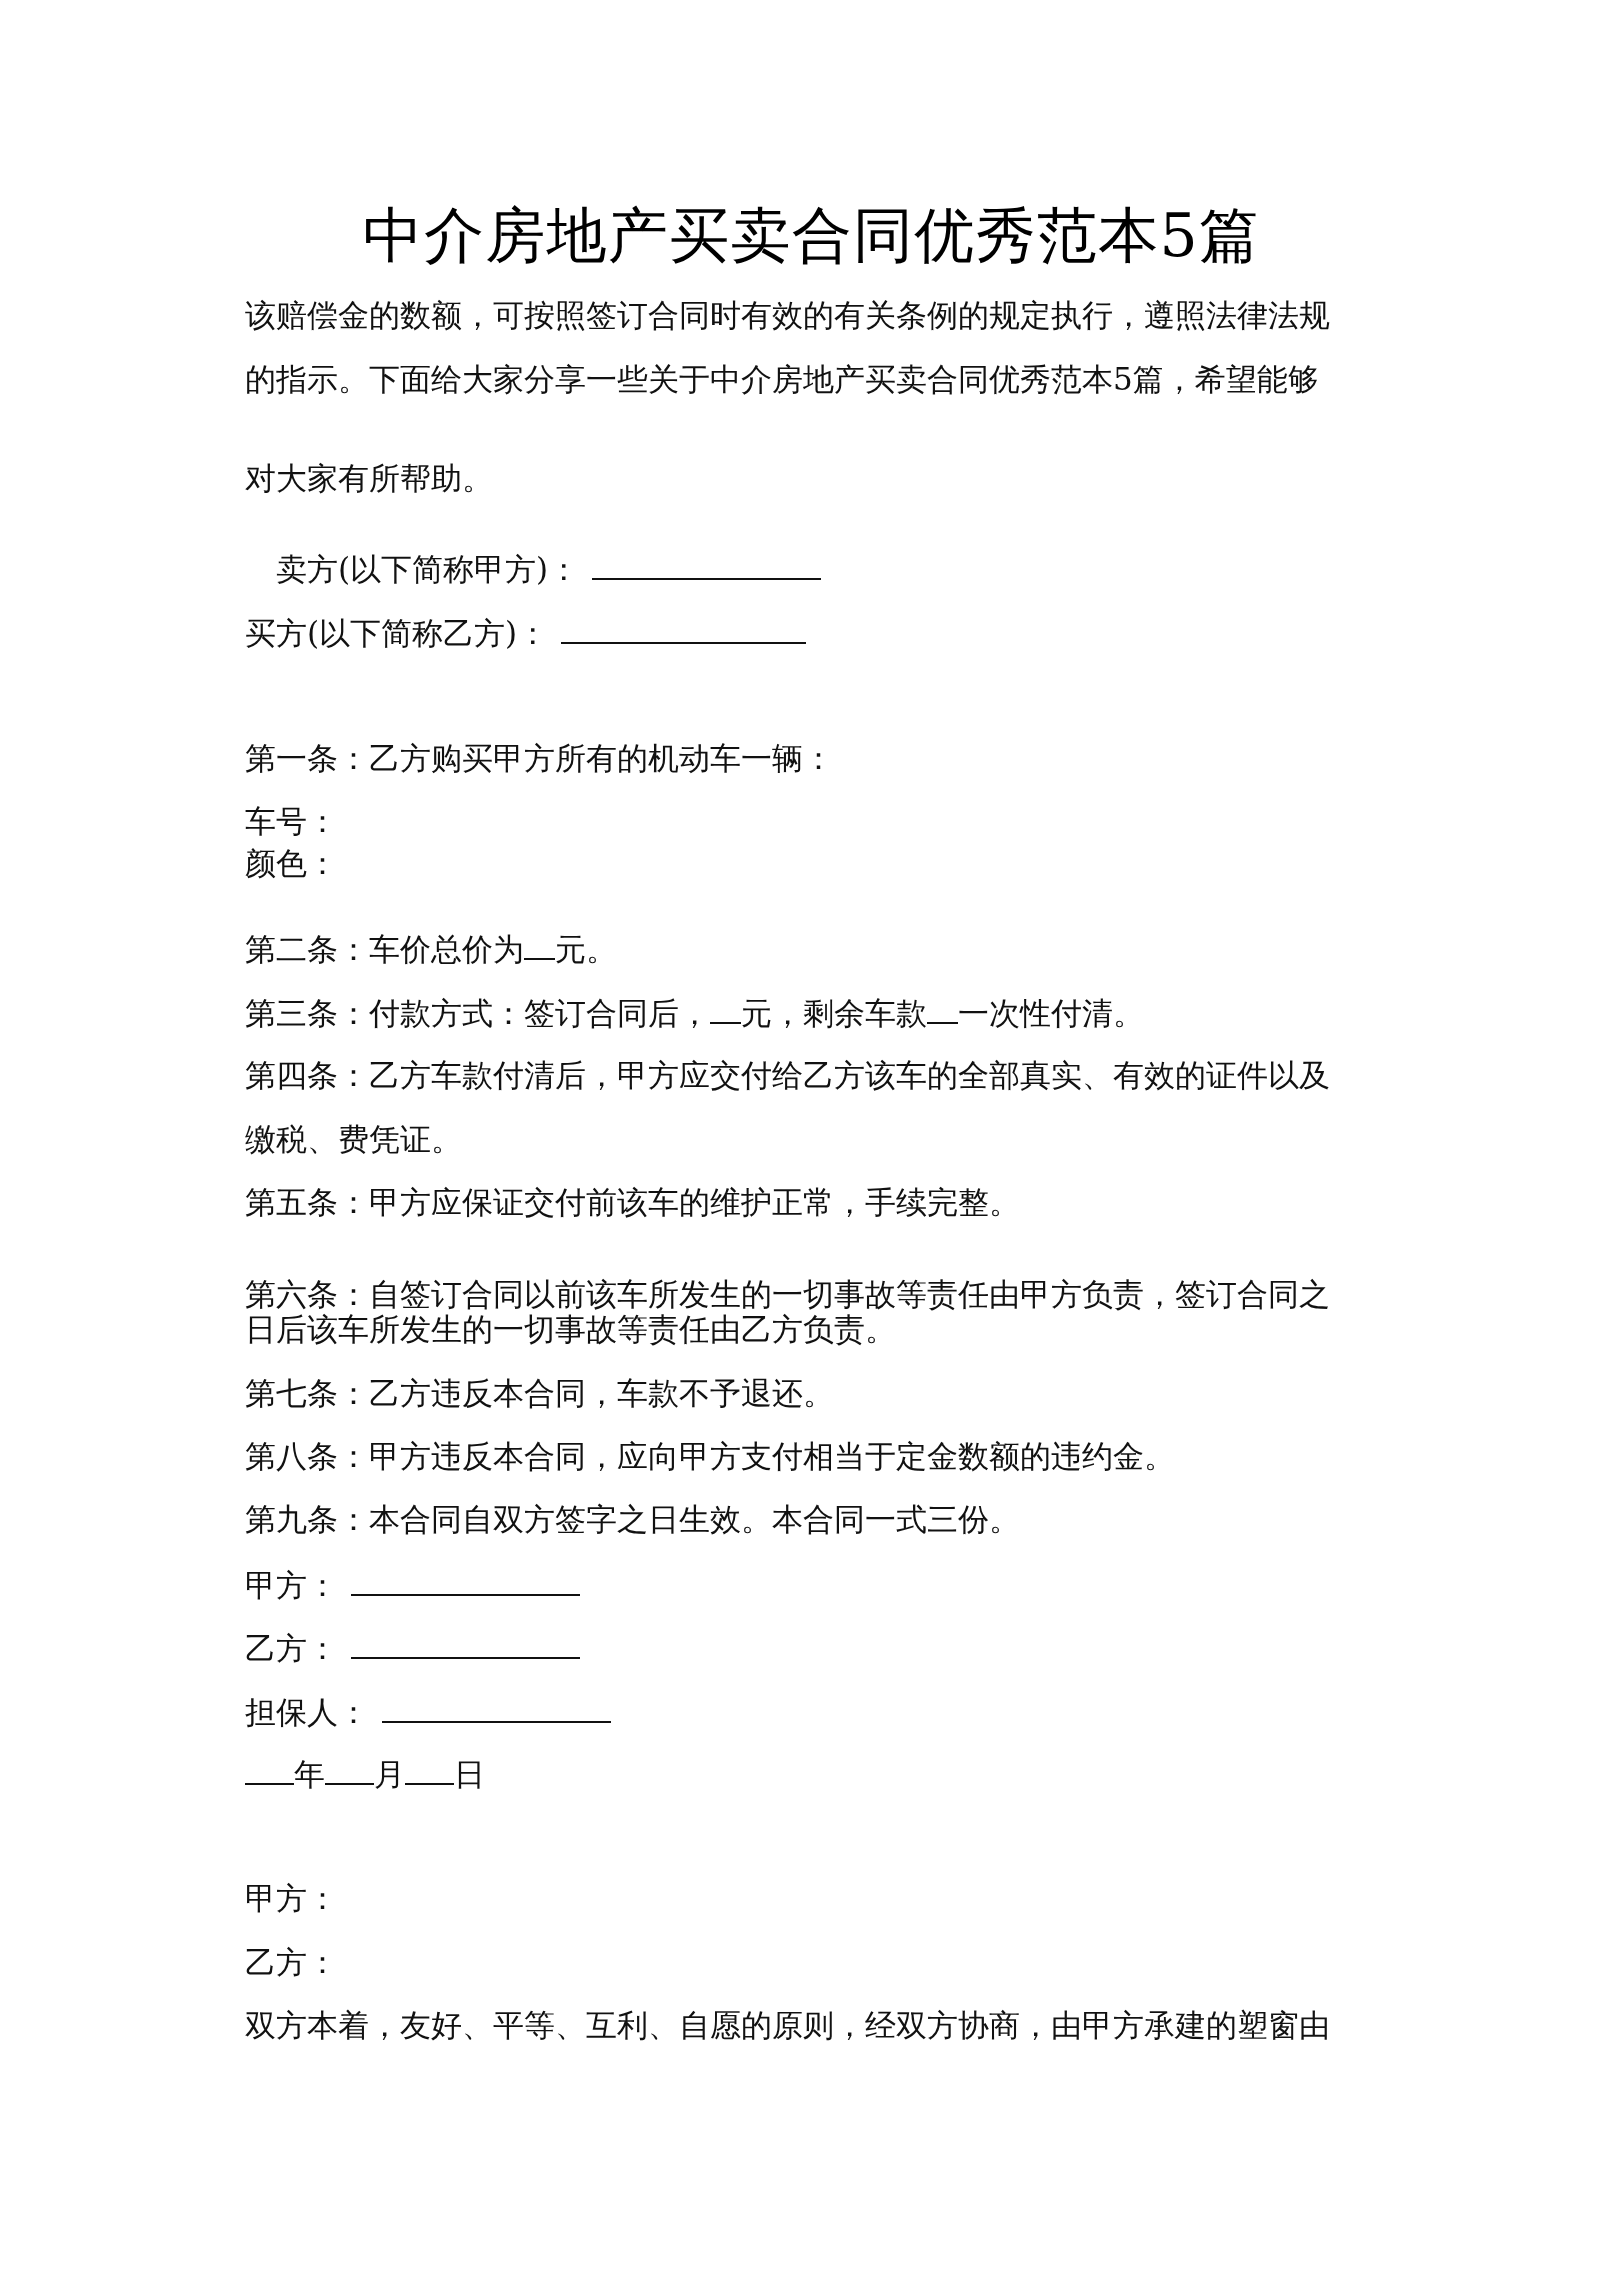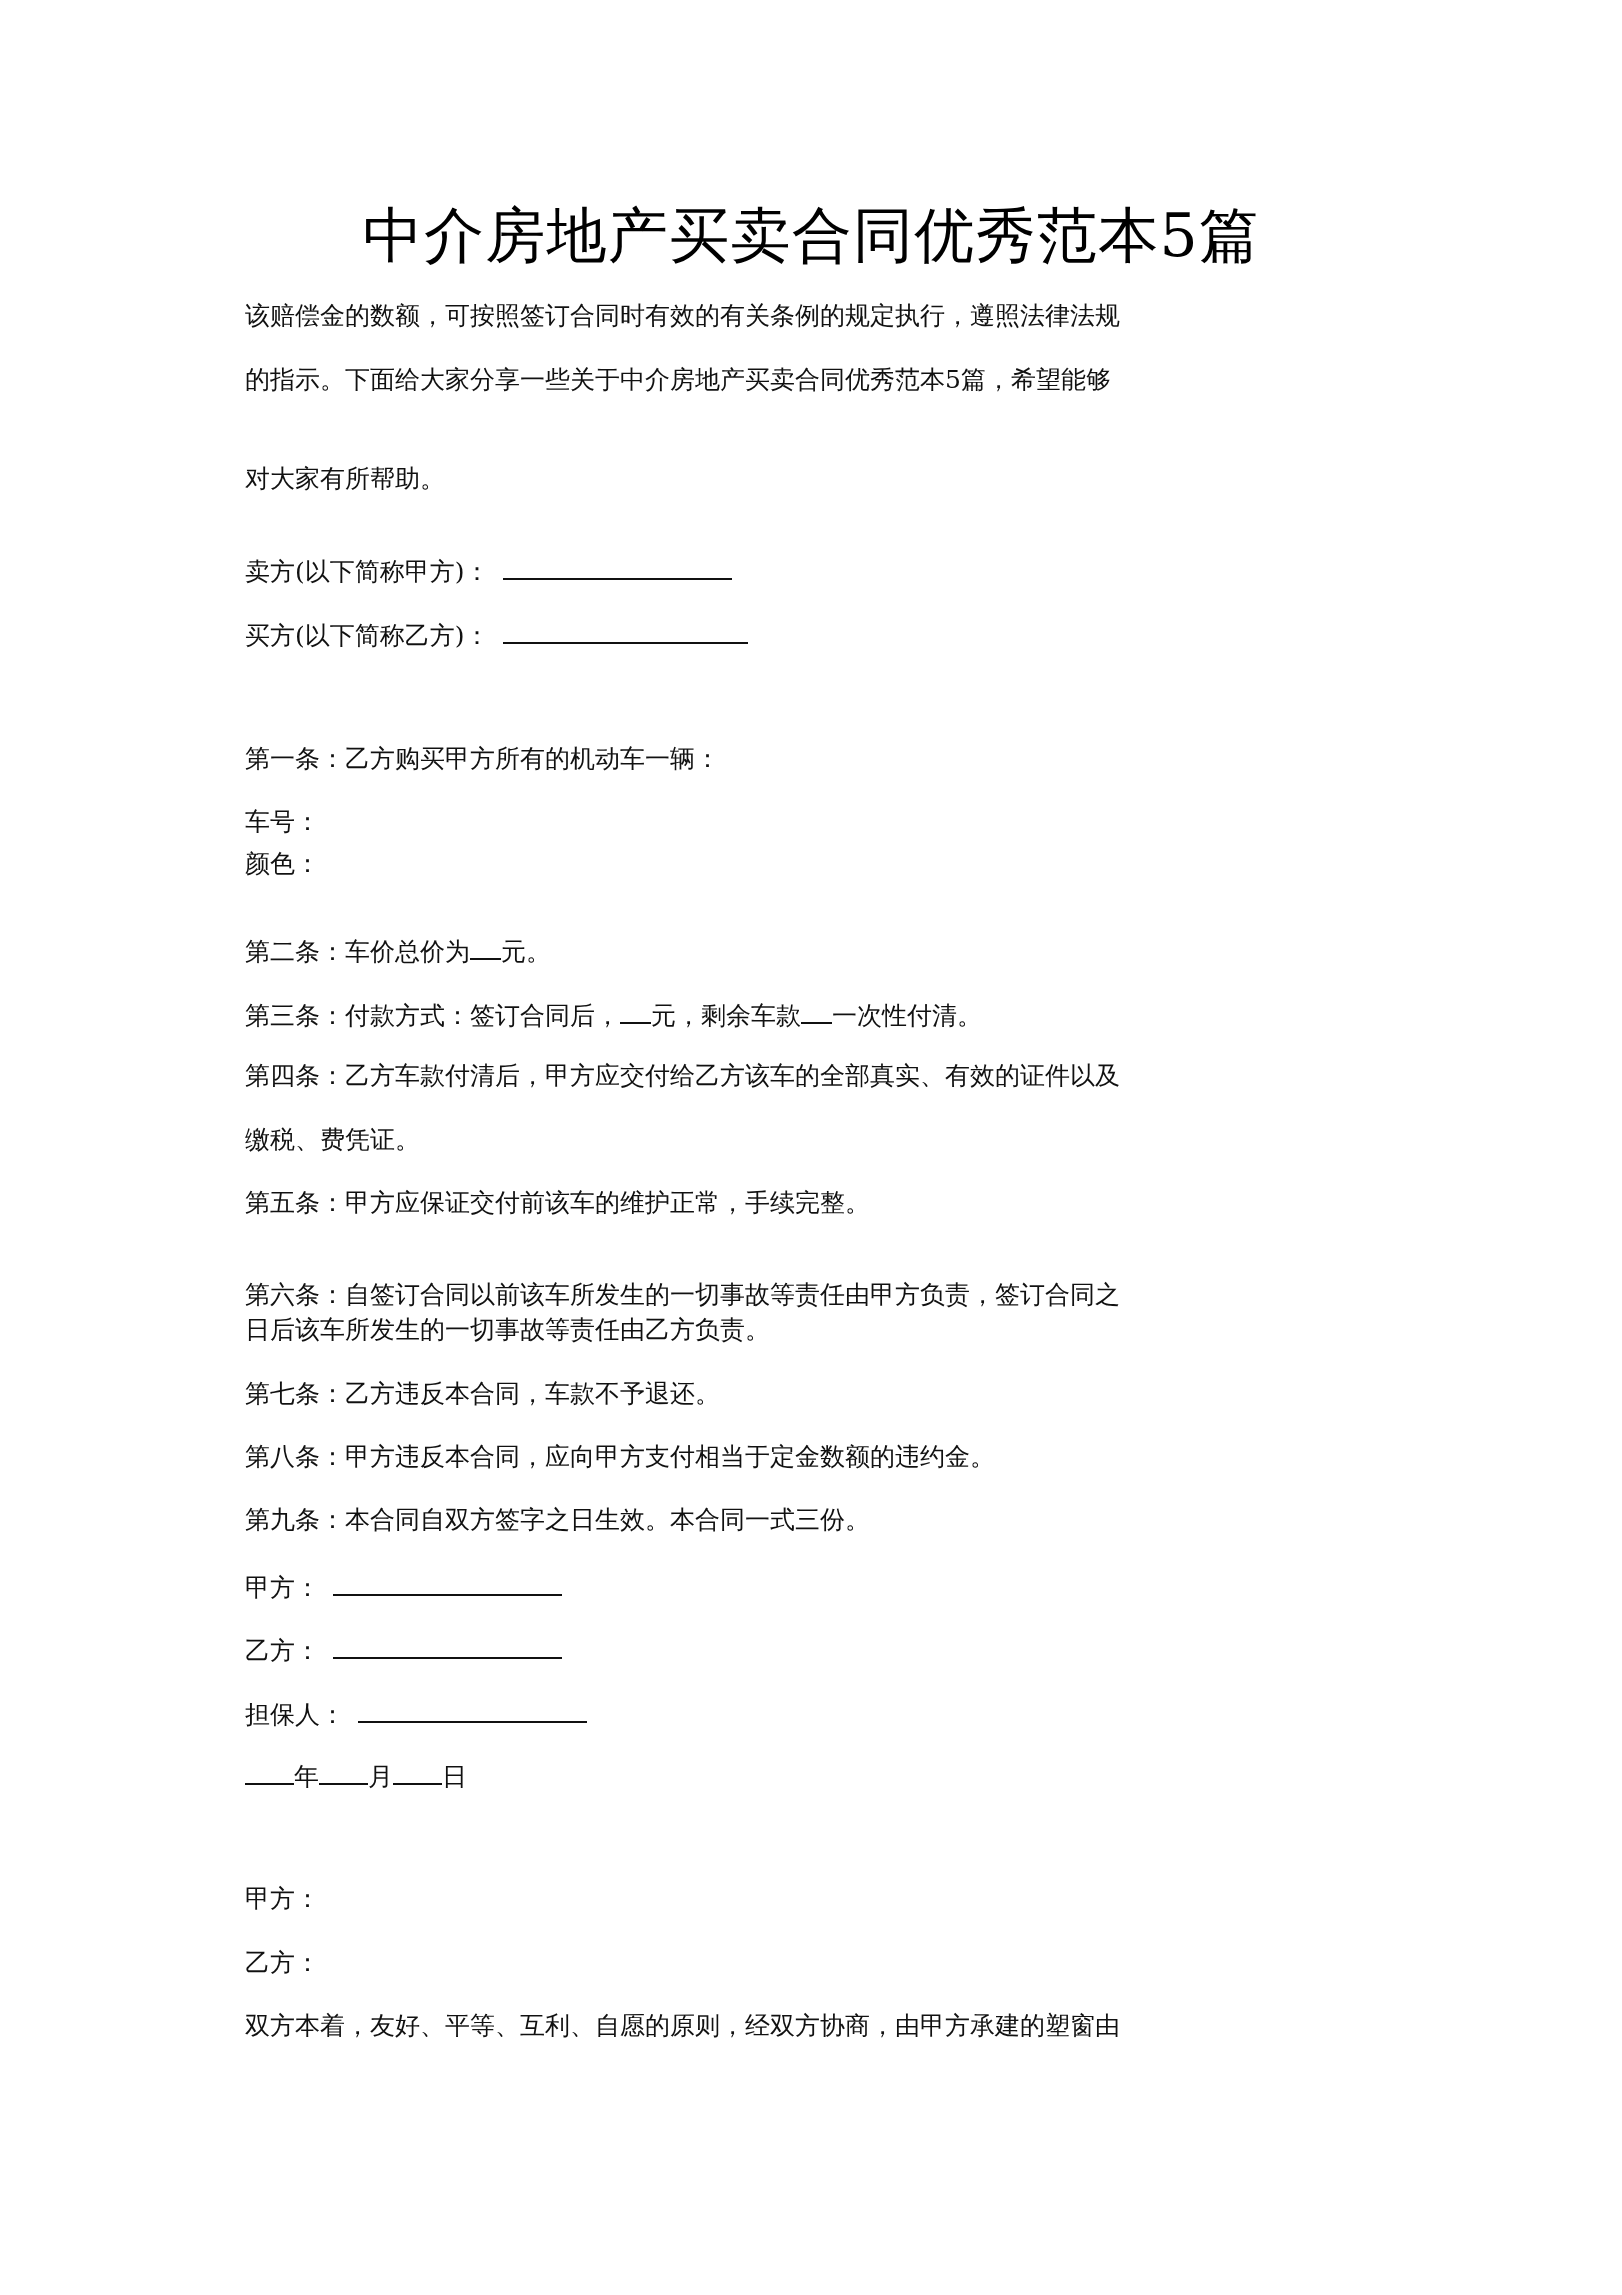--- a/index.html
+++ b/index.html
@@ -28,21 +28,21 @@
       top: 196px;
       text-align: center;
       font-size: 60px;
       line-height: 79px;
       letter-spacing: 1.3px;
       color: #000000;
     }
     .line {
       position: absolute;
       left: 245px;
-      font-size: 25px;
+      font-size: 31px;
       line-height: 39px;
       white-space: nowrap;
       color: #111111;
     }
     .blank {
       display: inline-block;
       border-bottom: 2px solid #111111;
       height: 30px;
       vertical-align: baseline;
       margin-left: 13px;
@@ -54,21 +54,21 @@
 <body>
 
 <div class="page">
 
   <div class="title">中介房地产买卖合同优秀范本5篇</div>
 
   <div class="line" style="top:296px;">该赔偿金的数额，可按照签订合同时有效的有关条例的规定执行，遵照法律法规</div>
   <div class="line" style="top:360px;">的指示。下面给大家分享一些关于中介房地产买卖合同优秀范本5篇，希望能够</div>
   <div class="line" style="top:423px;margin-top:36px;">对大家有所帮助。</div>
 
-  <div class="line" style="top:548px;">
+  <div class="line" style="top:548px;margin-left:31px;">
     <span>卖方(以下简称甲方)：</span><span class="blank" style="width:229px;"></span>
   </div>
   <div class="line" style="top:612px;">
     <span>买方(以下简称乙方)：</span><span class="blank" style="width:245px;"></span>
   </div>
 
   <div class="line" style="top:739px;">第一条：乙方购买甲方所有的机动车一辆：</div>
   <div class="line" style="top:802px;">车号：</div>
   <div class="line" style="top:844px;">颜色：</div>
 

